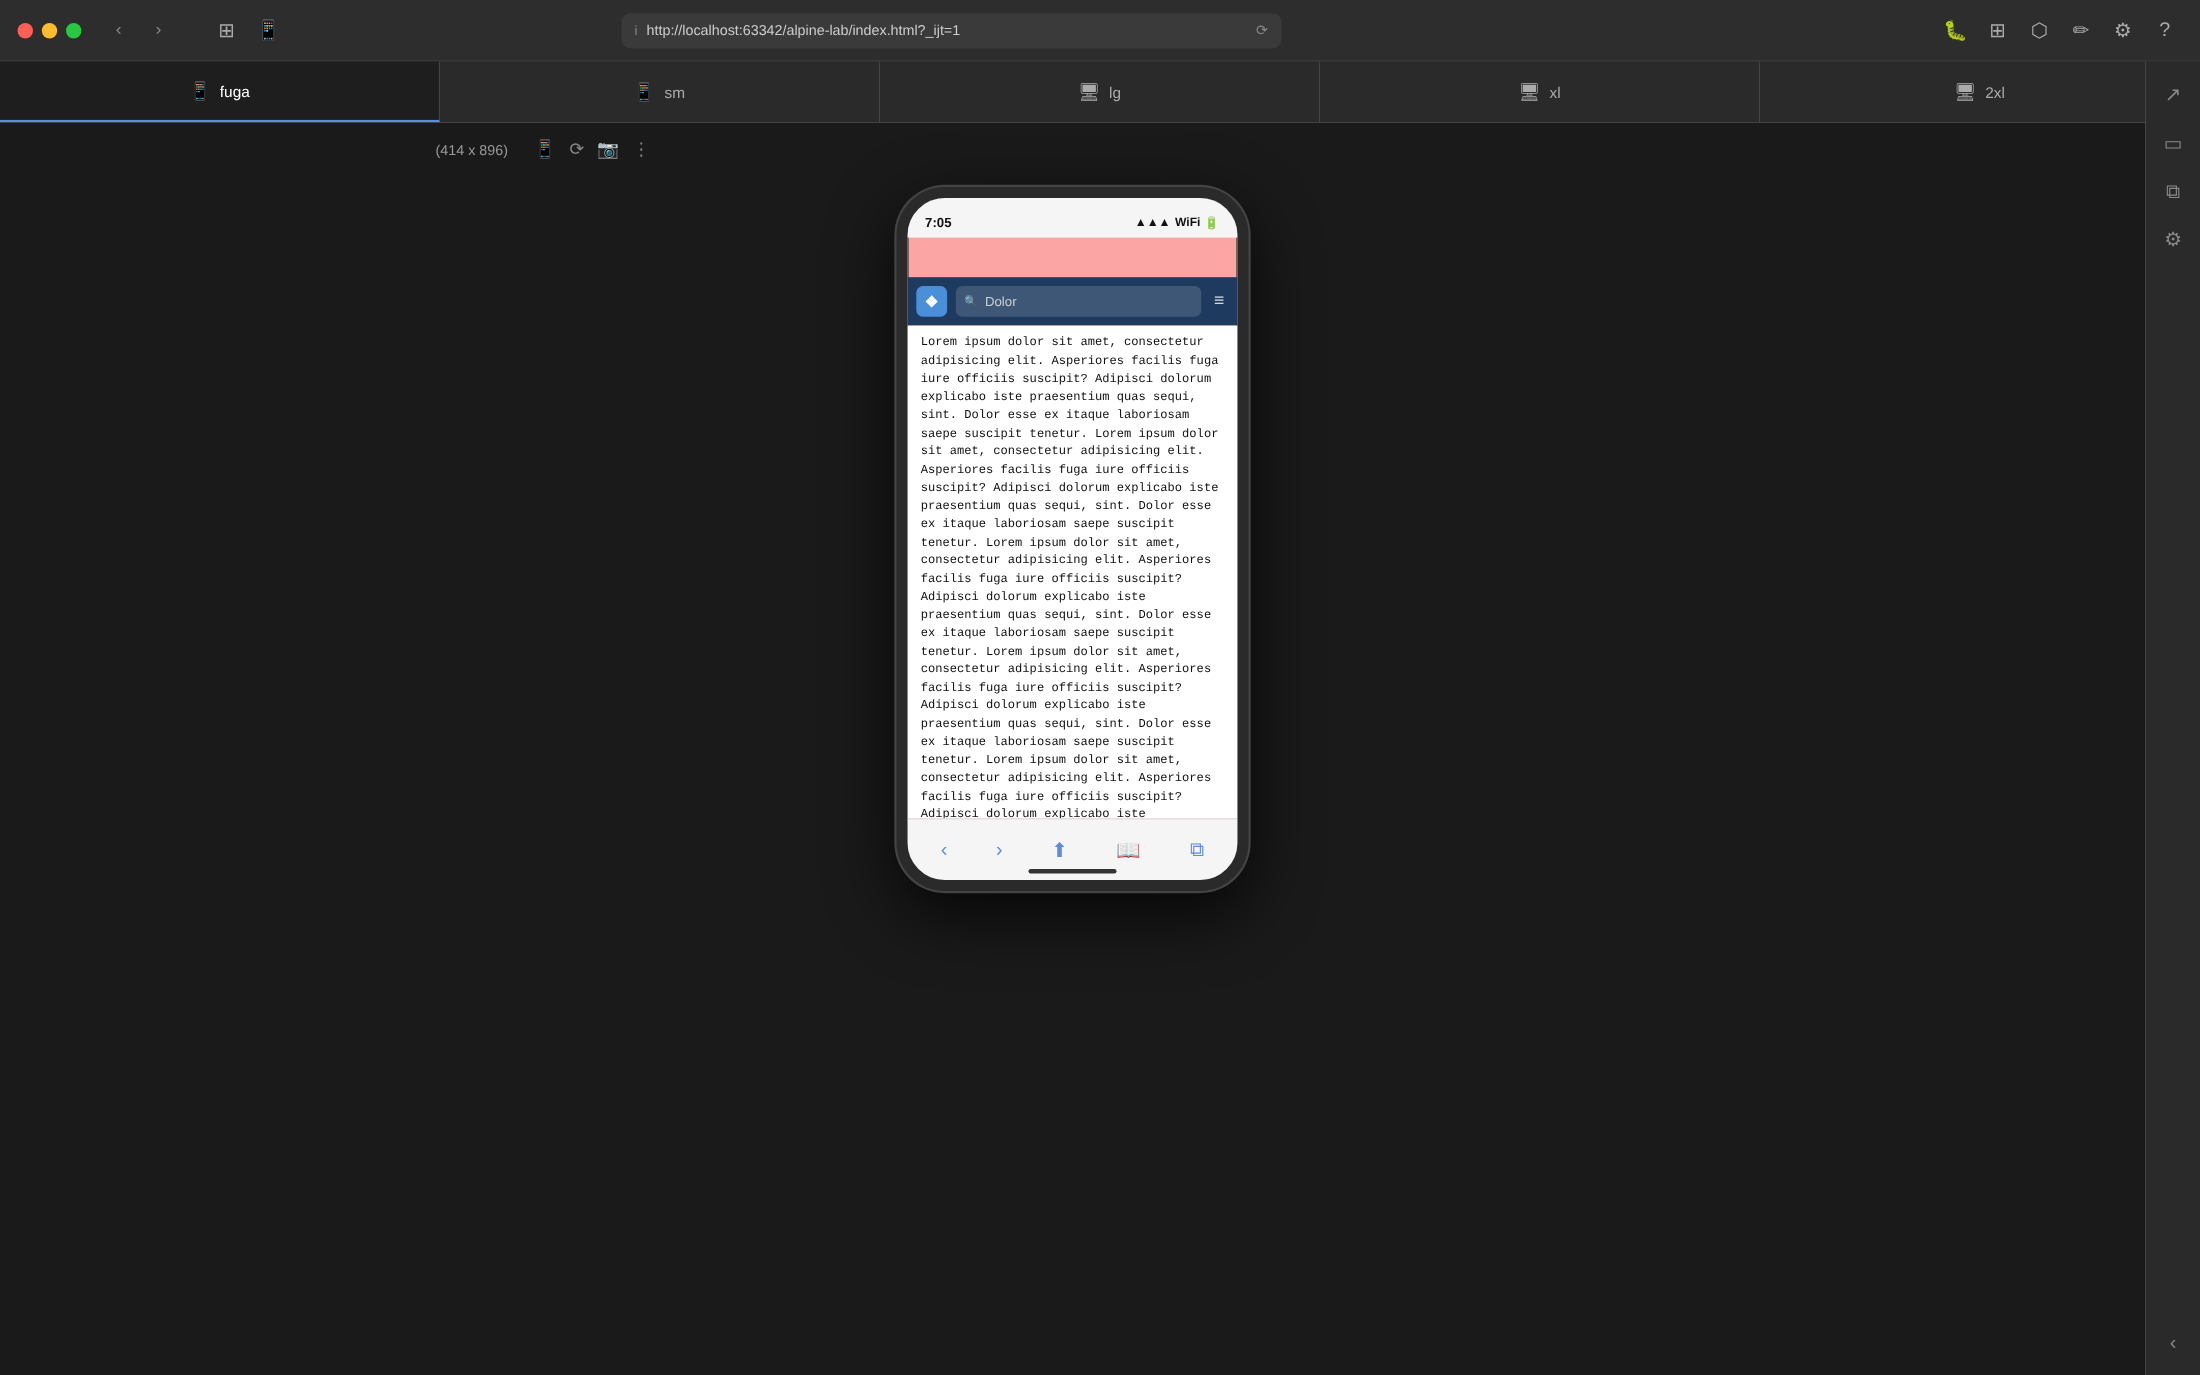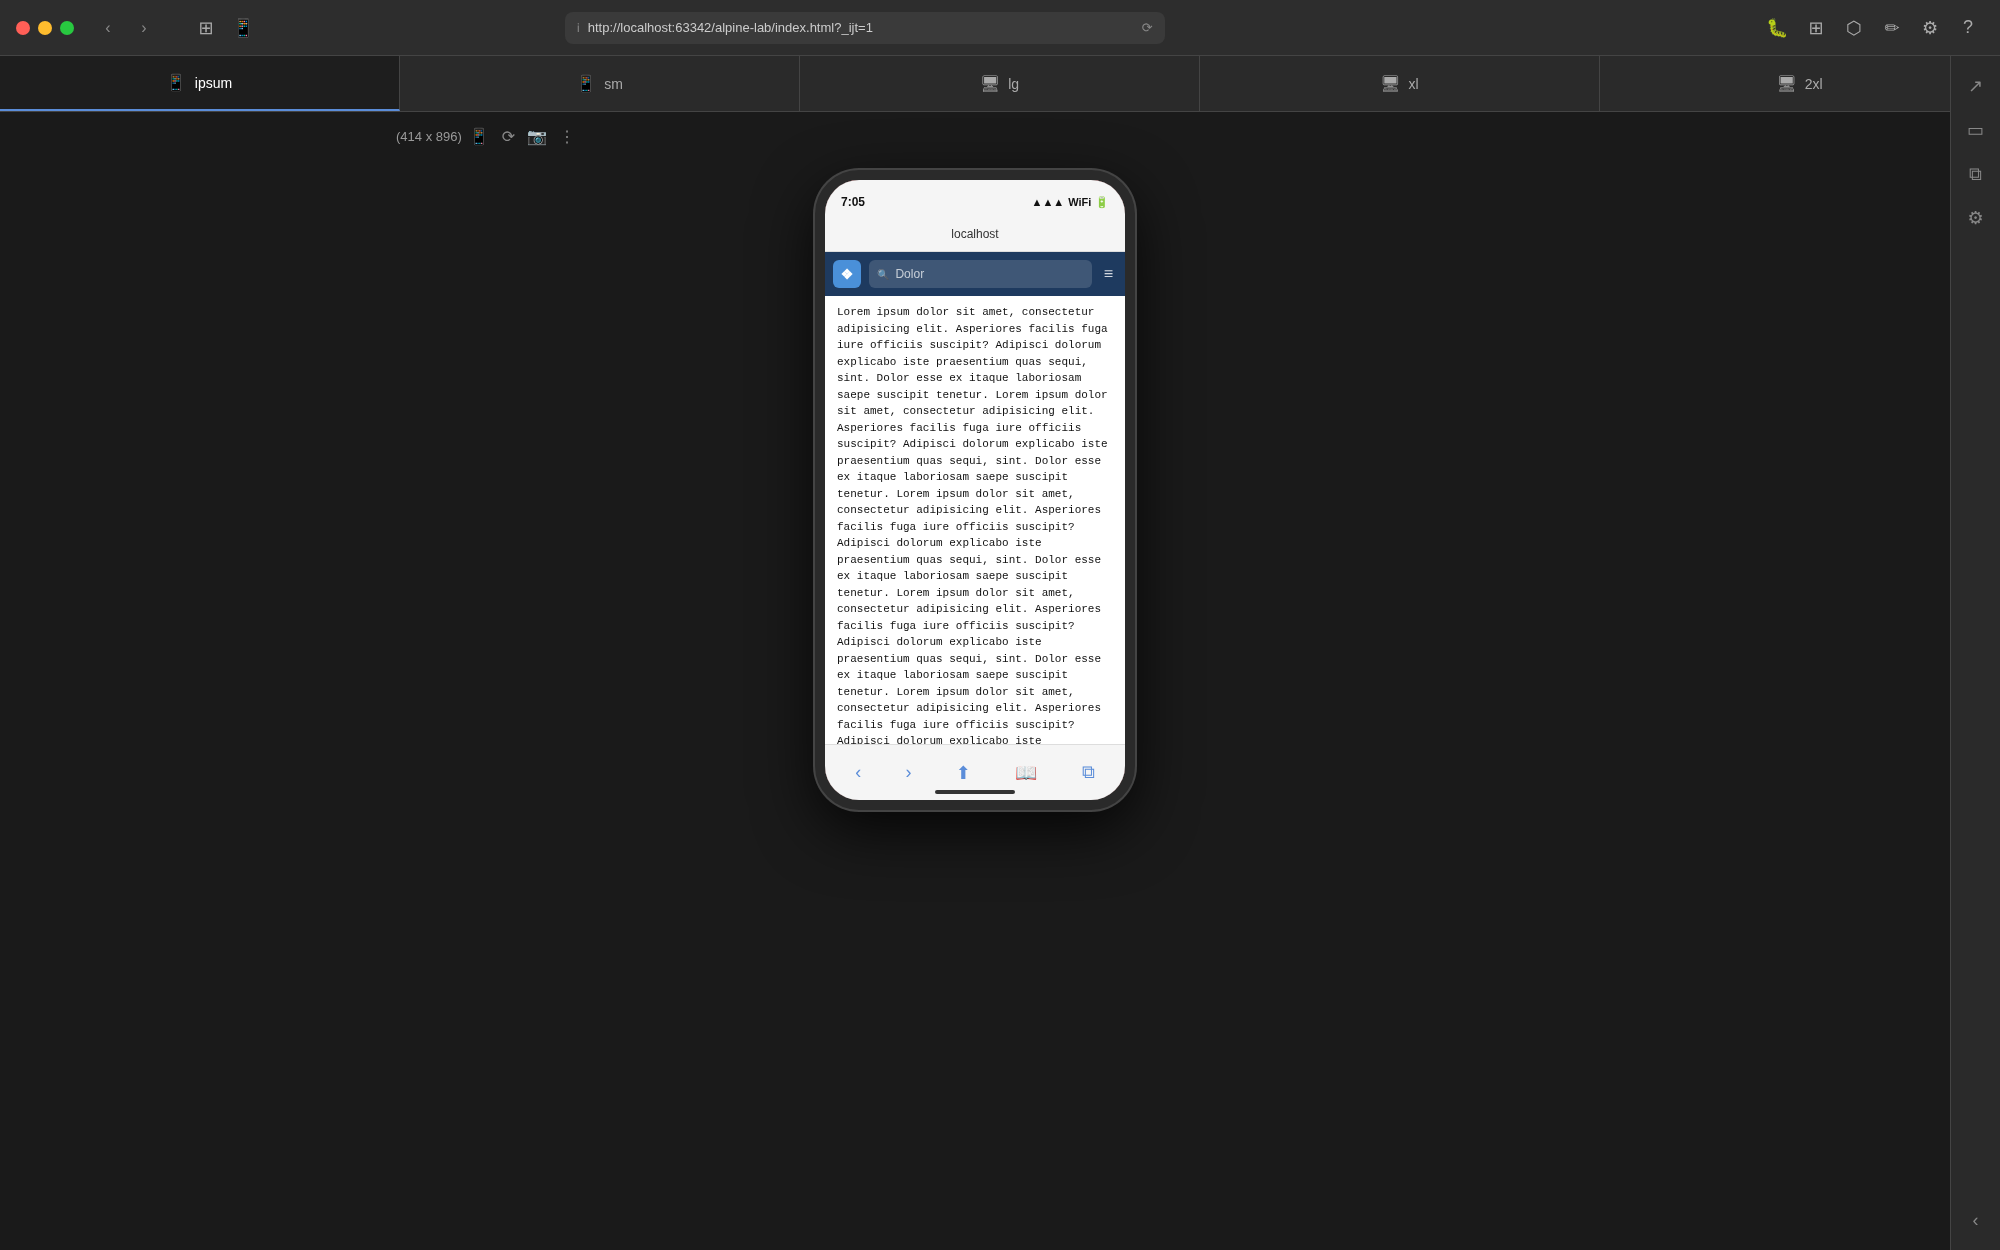--- a/index.html
+++ b/index.html
@@ -154,20 +154,21 @@
       display: flex;
       flex-direction: column;
       align-items: center;
     }
 
     
     .device-info-bar {
       height: 48px;
       display: flex;
       align-items: center;
+      gap: 16px;
       color: #888;
       font-size: 13px;
       padding: 0 16px;
       align-self: flex-start;
       margin-left: 380px;
     }
     .device-info-bar .dims {
       color: #999;
     }
     .device-bar-icons {
@@ -365,21 +366,21 @@
     <div class="title-icon">⬡</div>
     <div class="title-icon">✏</div>
     <div class="title-icon">⚙</div>
     <div class="title-icon">?</div>
   </div>
 </div>
 
 <div class="breakpoint-tabs">
   <div class="bp-tab active">
     <span class="bp-tab-icon">📱</span>
-    <span>ipsum</span>
+    <span>fuga</span>
   </div>
   <div class="bp-tab">
     <span class="bp-tab-icon">📱</span>
     <span>sm</span>
   </div>
   <div class="bp-tab">
     <span class="bp-tab-icon">🖥</span>
     <span>lg</span>
   </div>
   <div class="bp-tab">
@@ -409,23 +410,20 @@
 
       <div class="status-bar">
         <span class="status-time">7:05</span>
         <div class="status-icons">
           <span>▲▲▲</span>
           <span>WiFi</span>
           <span>🔋</span>
         </div>
       </div>
 
-      <div class="browser-chrome">
-        <span>localhost</span>
-      </div>
 
       <div class="app-nav">
         <div class="app-logo">
           <span>❖</span>
         </div>
         <div class="app-search">
           <span class="app-search-icon">🔍</span>
           <span>Dolor</span>
         </div>
         <div class="app-menu">≡</div>

